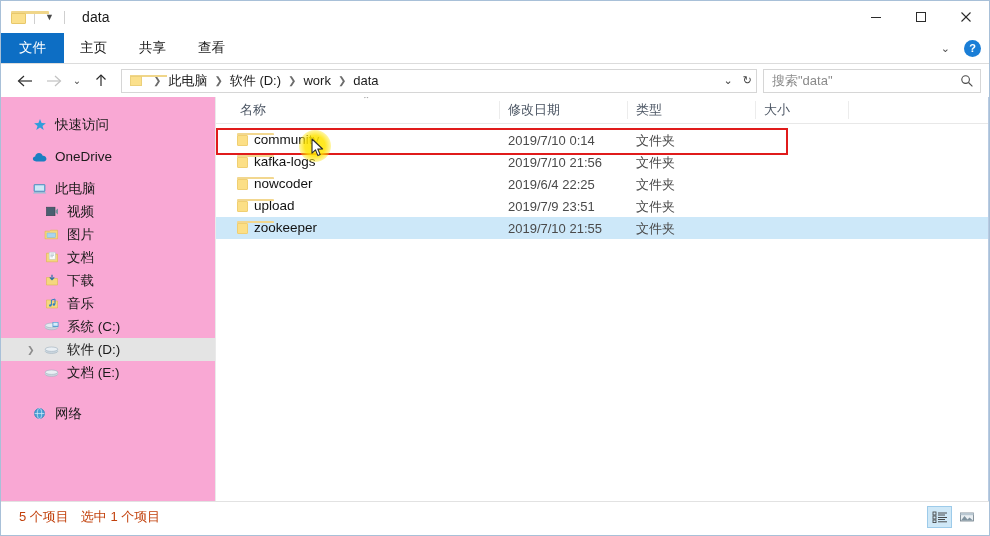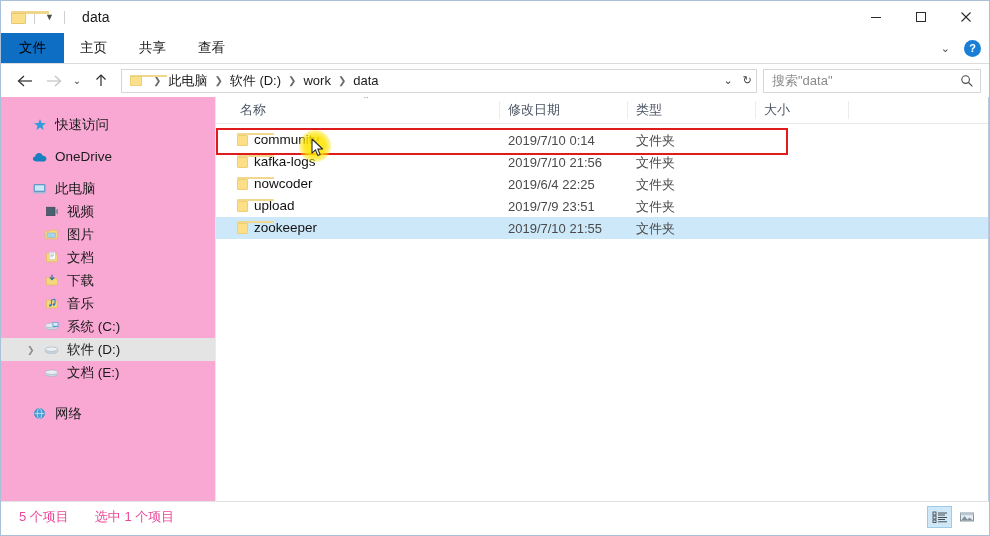--- a/index.html
+++ b/index.html
@@ -52,21 +52,21 @@
 
   
   .tabbar{
     height:30px;background:#ffffff;display:flex;align-items:stretch;
     position:relative;
   }
   .tab{
     display:flex;align-items:center;justify-content:center;
     padding:0 16px;font-size:13.5px;color:#1b1b1b;height:30px;
   }
-  .tab.file{background:#0d6ec4;color:#000000;padding:0 18px;}
+  .tab.file{background:#0d6ec4;color:#ffffff;padding:0 18px;}
   .ribbon-right{
     position:absolute;right:8px;top:0;height:30px;display:flex;align-items:center;gap:11px;
   }
   .ribbon-chev{font-size:11px;color:#4d4d4d;line-height:1;padding:2px 3px;}
   .help-btn{
     width:17px;height:17px;border-radius:50%;background:#1a7ed6;
     color:#fff;font-size:11px;font-weight:bold;
     display:flex;align-items:center;justify-content:center;line-height:1;
   }
   .ribbon-divider{height:1px;background:#dcdcdc;}
@@ -177,22 +177,22 @@
   
   .scrollgutter{
     position:absolute;right:0;top:0;bottom:0;width:1px;background:#b9cbe2;
   }
 
   
   .statusbar{
     height:30px;border-top:1px solid #e2e2e2;display:flex;align-items:center;
     background:#ffffff;position:relative;padding-left:18px;
   }
-  .status-text{font-size:13px;color:#ec4899;}
-  .status-text.second{margin-left:26px;}
+  .status-text{font-size:13px;color:#c2410c;}
+  .status-text.second{margin-left:12px;}
   .viewbtns{position:absolute;right:10px;top:0;height:30px;display:flex;align-items:center;gap:2px;}
   .viewbtn{
     width:25px;height:22px;display:flex;align-items:center;justify-content:center;
   }
   .viewbtn.active{background:#cfe8f7;border:1px solid #9dcbea;box-sizing:border-box;}
 </style>
 </head>
 <body>
 
 <div id="app">

